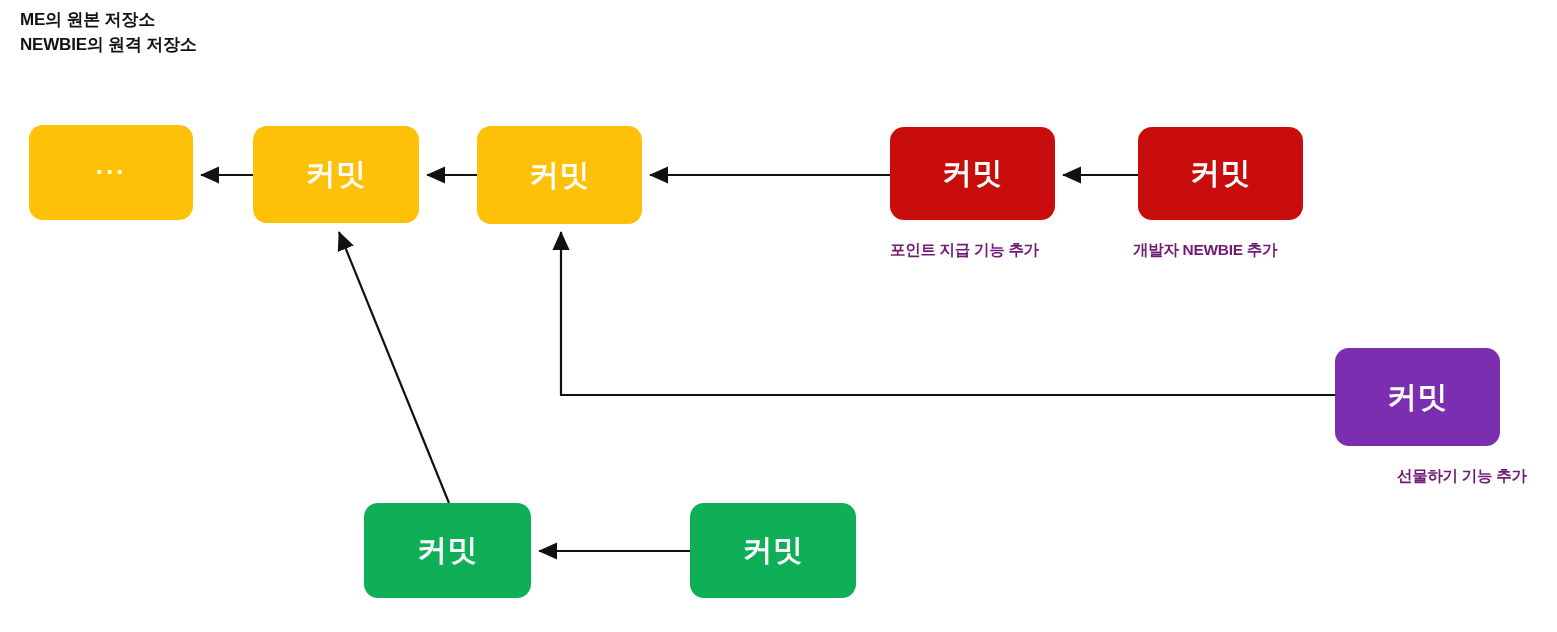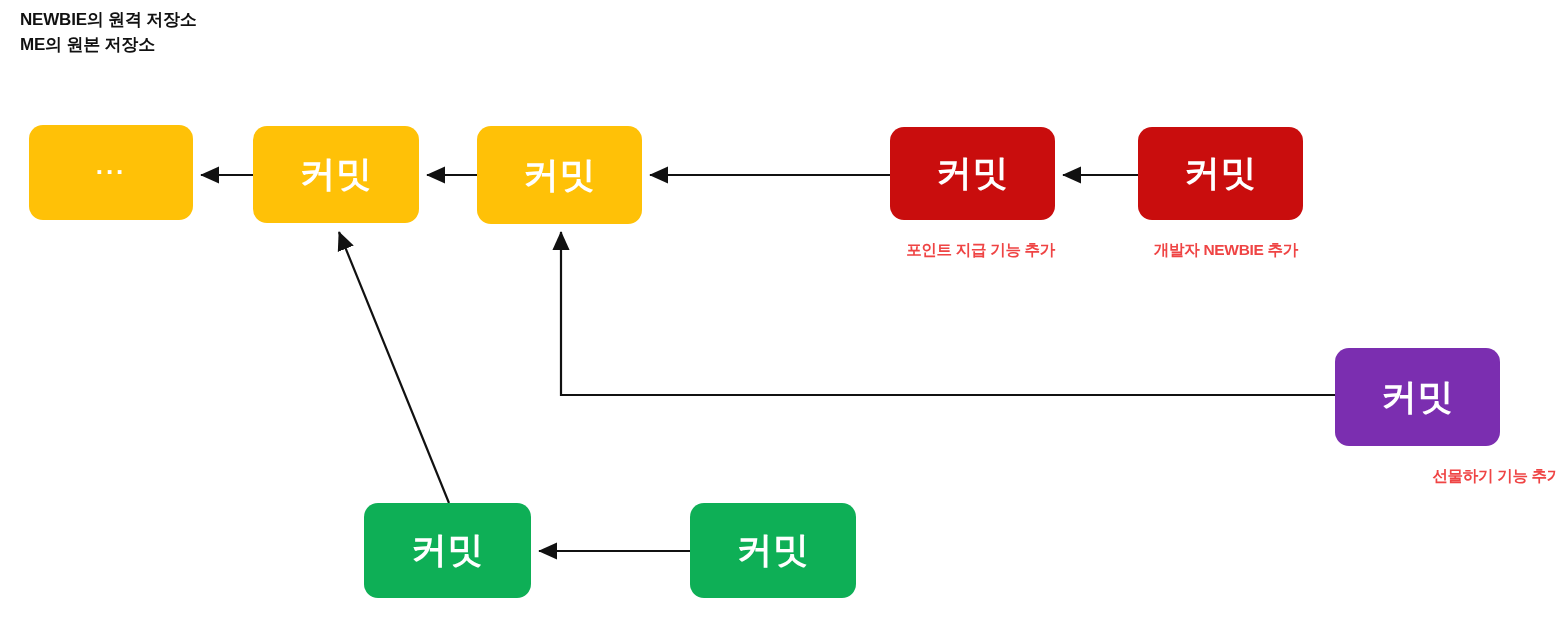--- a/index.html
+++ b/index.html
@@ -42,48 +42,48 @@
   .title-line { display: block; }
   .node {
     position: absolute;
     box-sizing: border-box;
     border-radius: 14px;
     display: flex;
     align-items: center;
     justify-content: center;
     color: #ffffff;
     font-weight: bold;
-    font-size: 36px;
+    font-size: 30px;
     letter-spacing: 0.5px;
     user-select: none;
   }
   .node.ellipsis {
     font-size: 26px;
     letter-spacing: 3px;
     line-height: 0.4;
     padding-bottom: 14px;
   }
   .node-caption {
     position: absolute;
     font-size: 15.5px;
     font-weight: bold;
-    color: #ef4444;
+    color: #701a75;
     white-space: nowrap;
-    text-align: right;
+    text-align: left;
     letter-spacing: -0.3px;
   }
 </style>
 </head>
 <body>
 
 <div id="canvas">
 
   <div class="title-block">
+    <span class="title-line">ME의 원본 저장소</span>
     <span class="title-line">NEWBIE의 원격 저장소</span>
-    <span class="title-line">ME의 원본 저장소</span>
   </div>
 
   <svg id="edges" viewBox="0 0 1557 632" xmlns="http://www.w3.org/2000/svg">
     <defs>
       <marker id="arrowhead" markerWidth="9" markerHeight="9" refX="8.2" refY="4.5" orient="auto" markerUnits="strokeWidth">
         <path d="M 0 0.6 L 8.6 4.5 L 0 8.4 z" fill="#111111"></path>
       </marker>
     </defs>
     <g id="edge-group">
         <path d="M 253 175 L 201 175" fill="none" stroke="#111111" stroke-width="2.2" stroke-linecap="butt" stroke-linejoin="miter" marker-end="url(#arrowhead)"></path>

